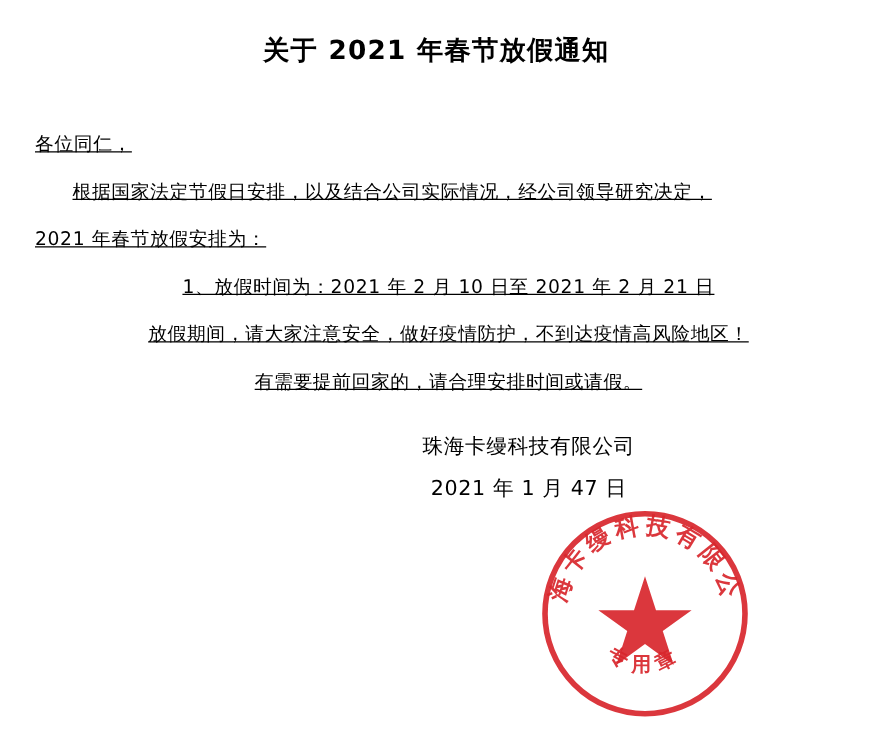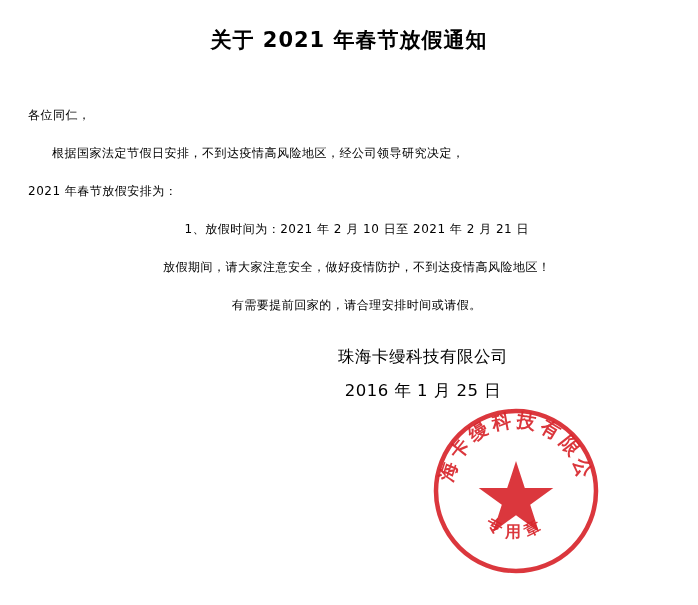--- a/index.html
+++ b/index.html
@@ -28,25 +28,26 @@
     letter-spacing: 1px;
     padding-top: 26px;
     padding-bottom: 8px;
     color: #000;
   }
   .body-block {
     padding: 0 28px 0 28px;
     margin-top: 34px;
   }
   .para {
-    font-size: 12px;
+    font-size: 15px;
     line-height: 38px;
     color: #000;
     letter-spacing: 0.5px;
     white-space: pre-wrap;
+    text-decoration: underline;
   }
   .para.salutation {
     text-indent: 0;
   }
   .para.indent {
     text-indent: 2em;
   }
   .para.list-item {
     text-indent: 1.3em;
     text-align: center;
@@ -78,30 +79,30 @@
 </style>
 </head>
 <body>
 
 <div class="page">
 
   <div class="doc-title">关于 2021 年春节放假通知</div>
 
   <div class="body-block">
     <div class="para salutation">各位同仁，</div>
-    <div class="para indent">根据国家法定节假日安排，不到达疫情高风险地区，经公司领导研究决定，</div>
+    <div class="para indent">根据国家法定节假日安排，以及结合公司实际情况，经公司领导研究决定，</div>
     <div class="para">2021 年春节放假安排为：</div>
     <div class="para list-item">1、放假时间为：2021 年 2 月 10 日至 2021 年 2 月 21 日</div>
     <div class="para list-item">放假期间，请大家注意安全，做好疫情防护，不到达疫情高风险地区！</div>
     <div class="para list-item">有需要提前回家的，请合理安排时间或请假。</div>
   </div>
 
   <div class="sign-block">
     <div class="sign-line">珠海卡缦科技有限公司</div>
-    <div class="sign-line">2016 年 1 月 25 日</div>
+    <div class="sign-line">2021 年 1 月 47 日</div>
   </div>
 
   <div class="stamp">
     <svg width="172" height="172" viewBox="0 0 172 172" xmlns="http://www.w3.org/2000/svg">
       <defs>
         <path id="arcTop" d="M 22,86 A 64,64 0 0 1 150,86" fill="none"></path>
         <path id="arcBottom" d="M 40,86 A 46,46 0 0 0 132,86" fill="none"></path>
       </defs>
       <circle cx="86" cy="86" r="80" fill="none" stroke="#d8262c" stroke-width="4.5" opacity="0.92"></circle>
       <g opacity="0.92">

